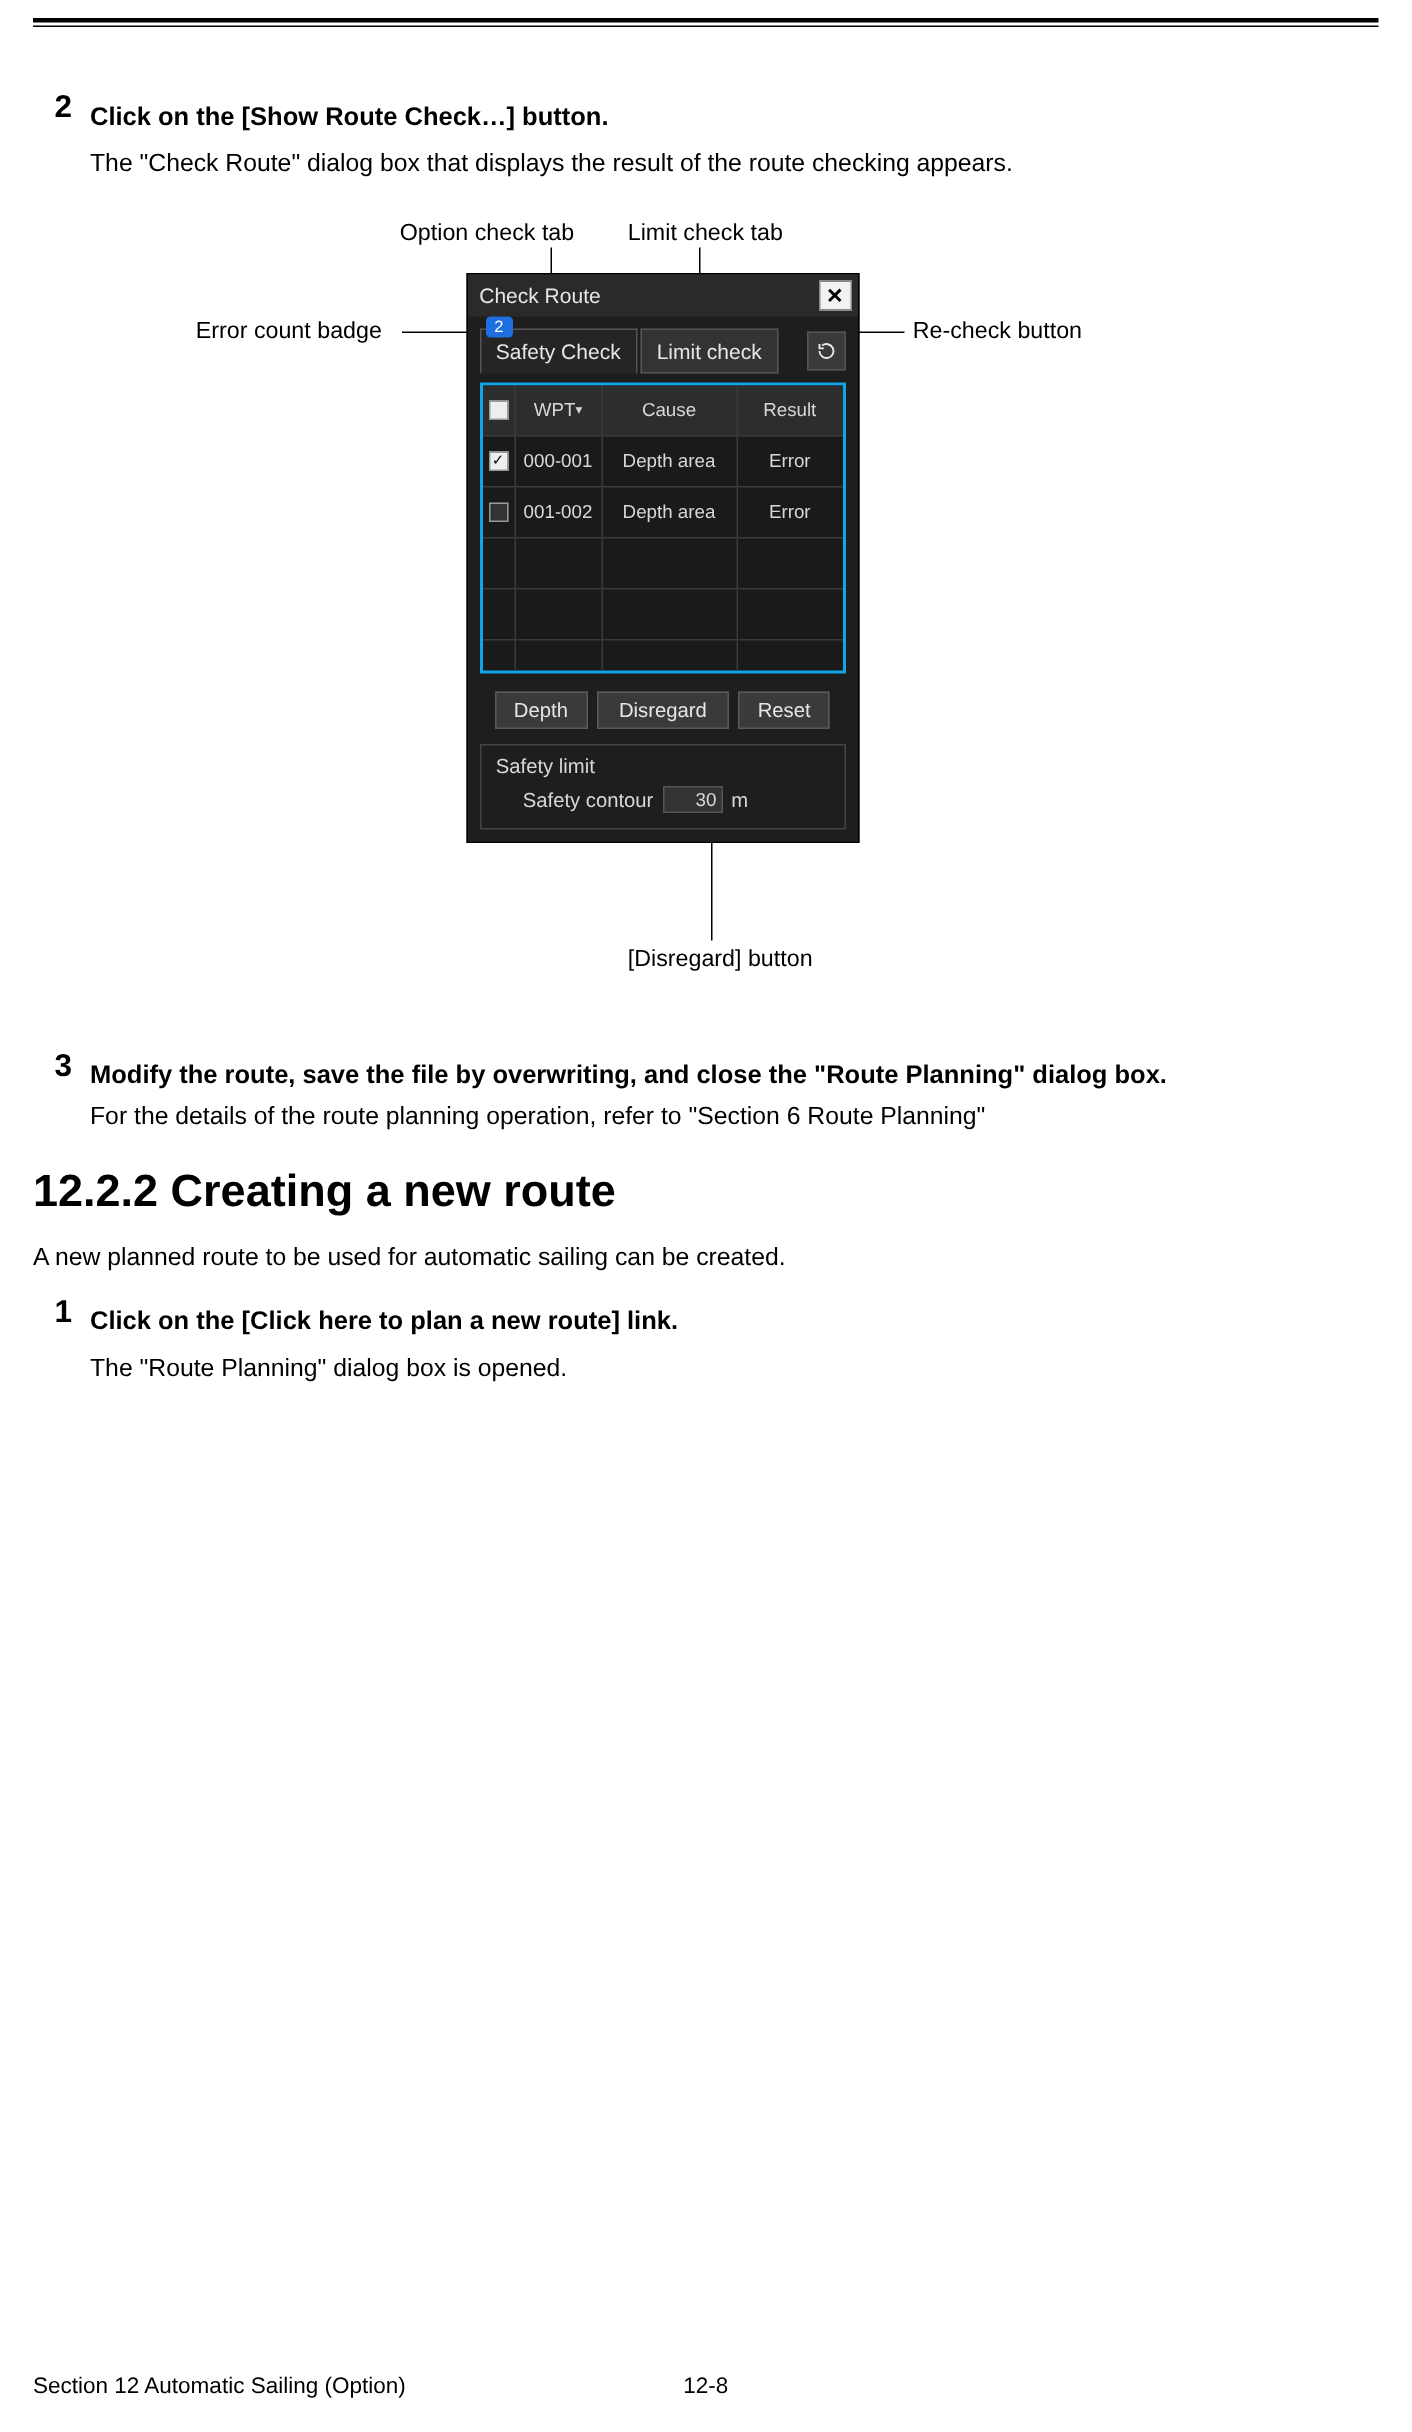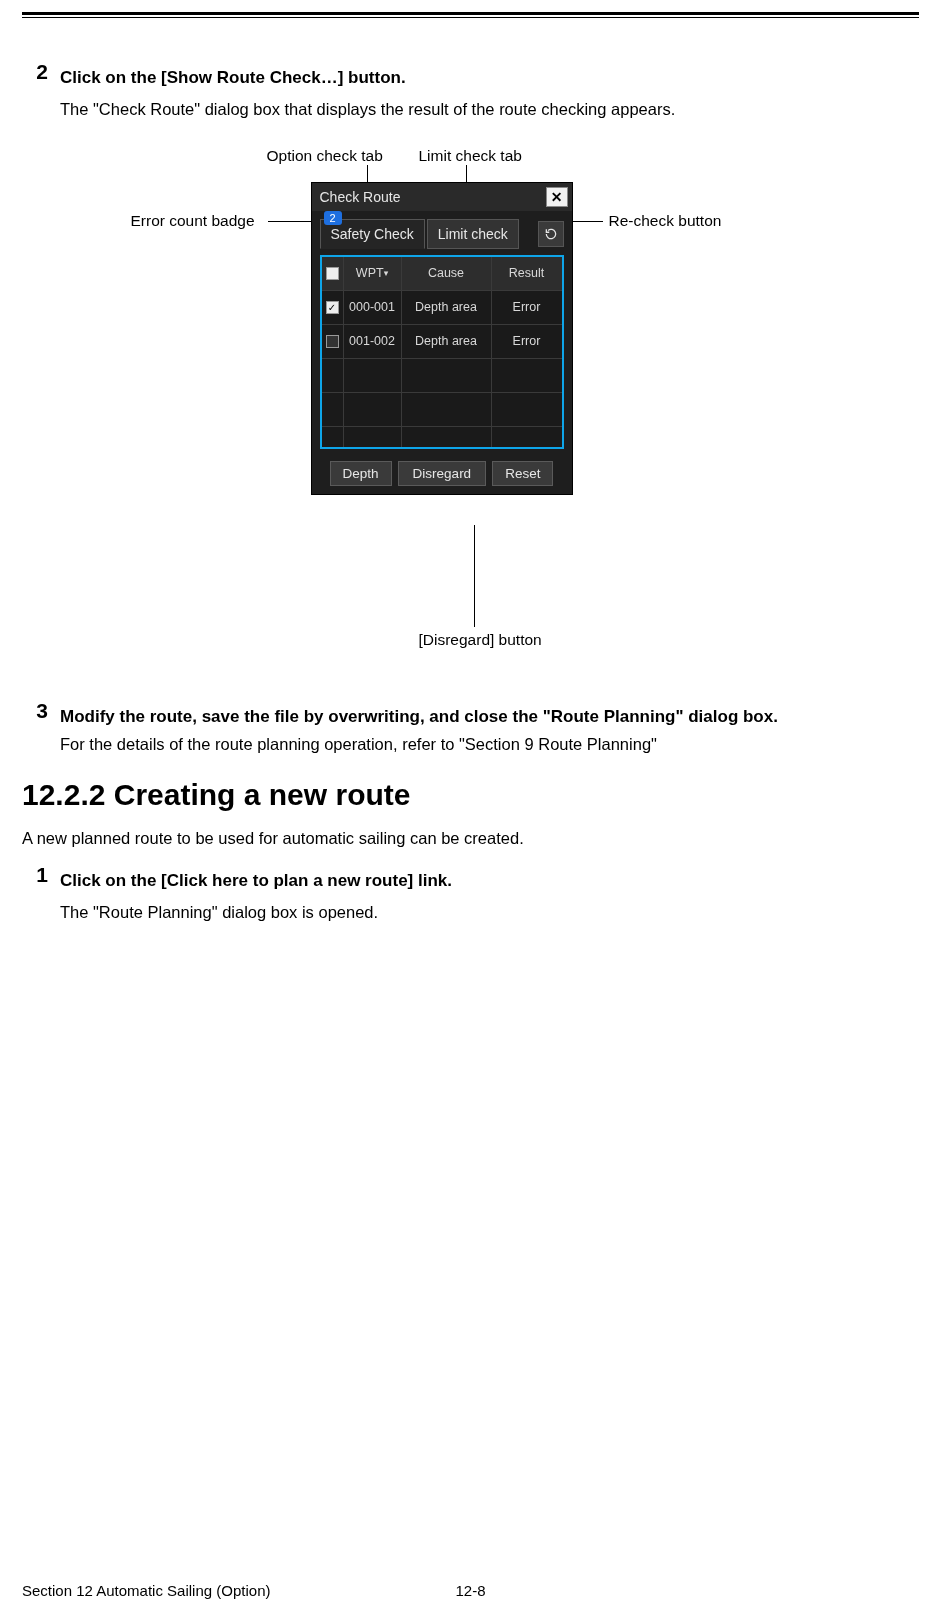--- a/index.html
+++ b/index.html
@@ -295,30 +295,38 @@
               <div class="gcell gc-res"></div>
           </div>
         </div>
 
         <div class="btn-row">
           <div class="btn">Depth</div>
           <div class="btn wide">Disregard</div>
           <div class="btn">Reset</div>
         </div>
 
+        <div class="safety-box">
+          <div class="sb-title">Safety limit</div>
+          <div class="sb-row">
+            <span class="sb-label">Safety contour</span>
+            <input class="sb-input" value="30" style="">
+            <span class="sb-unit">m</span>
+          </div>
+        </div>
       </div>
     </div>
 
   </div>
 
   <div class="step" style="margin-top:42px">
     <div class="step-num">3</div>
     <div class="step-body">
       <div class="step-title" style="text-align:justify">Modify the route, save the file by overwriting, and close the "Route Planning" dialog box.</div>
-      <div class="step-text" style="margin-top:0">For the details of the route planning operation, refer to "Section 9 Route Planning"</div>
+      <div class="step-text" style="margin-top:0">For the details of the route planning operation, refer to "Section 6 Route Planning"</div>
     </div>
   </div>
 
   <div class="h2">12.2.2   Creating a new route</div>
   <div class="para">A new planned route to be used for automatic sailing can be created.</div>
 
   <div class="step">
     <div class="step-num">1</div>
     <div class="step-body">
       <div class="step-title">Click on the [Click here to plan a new route] link.</div>

